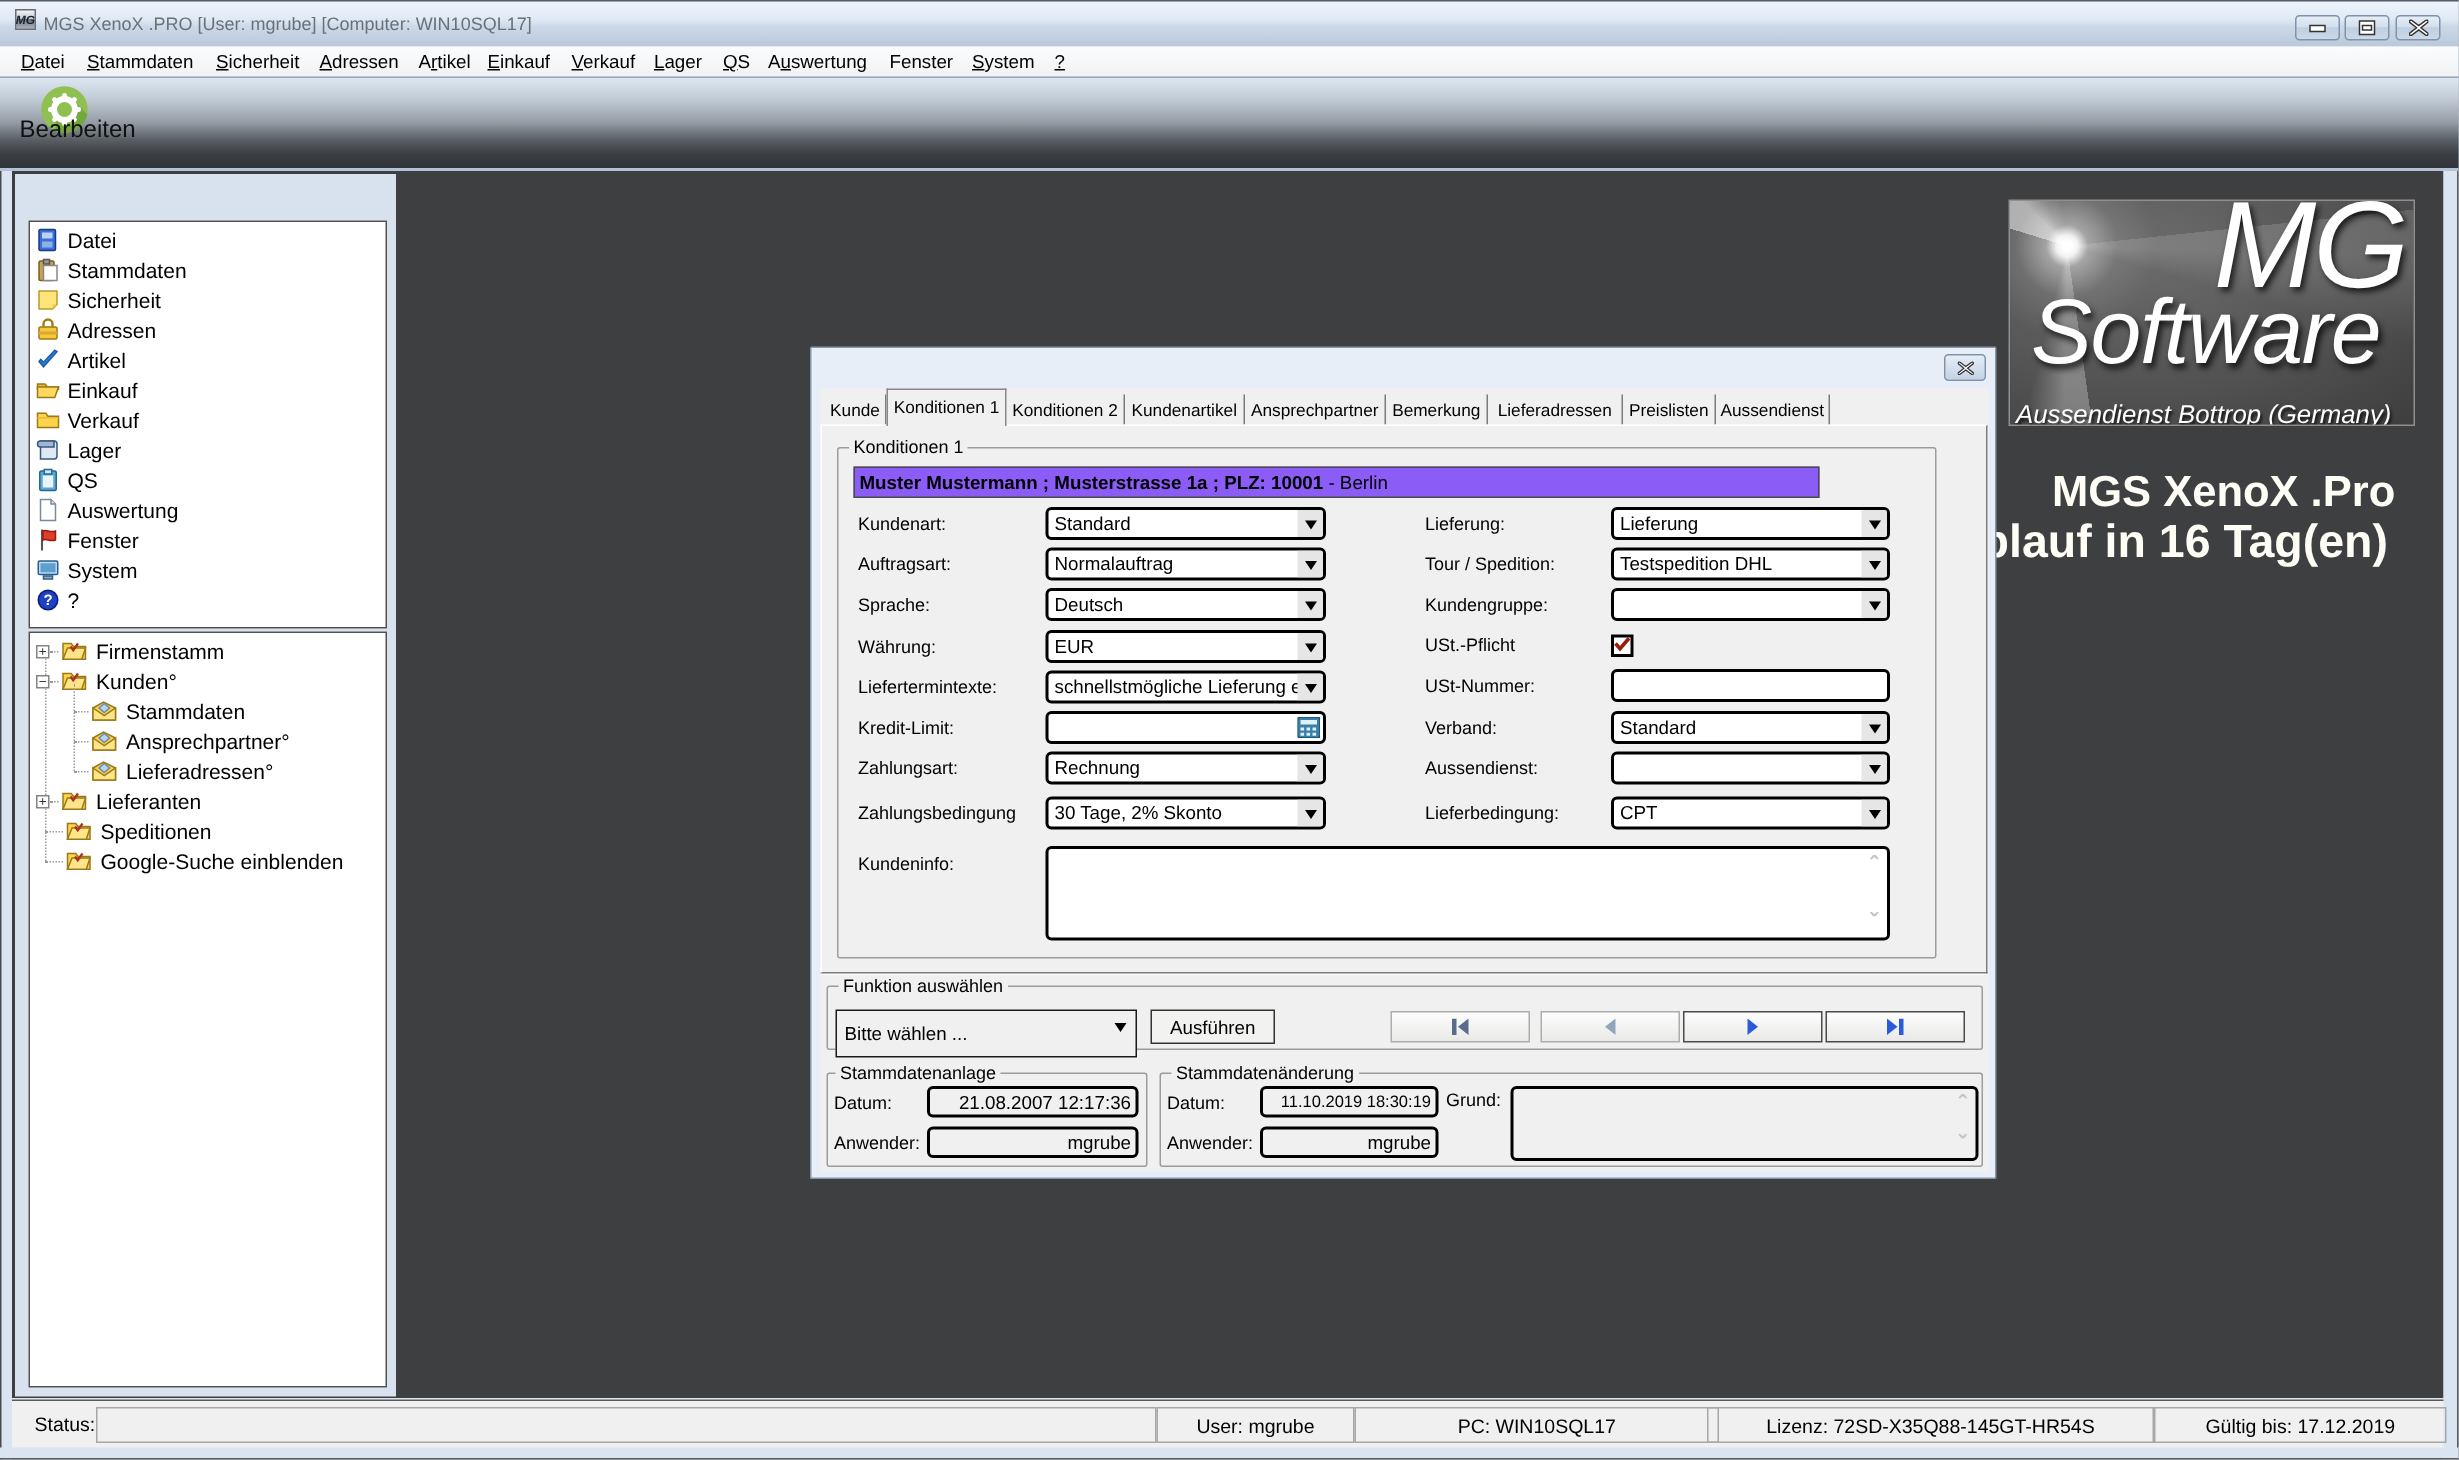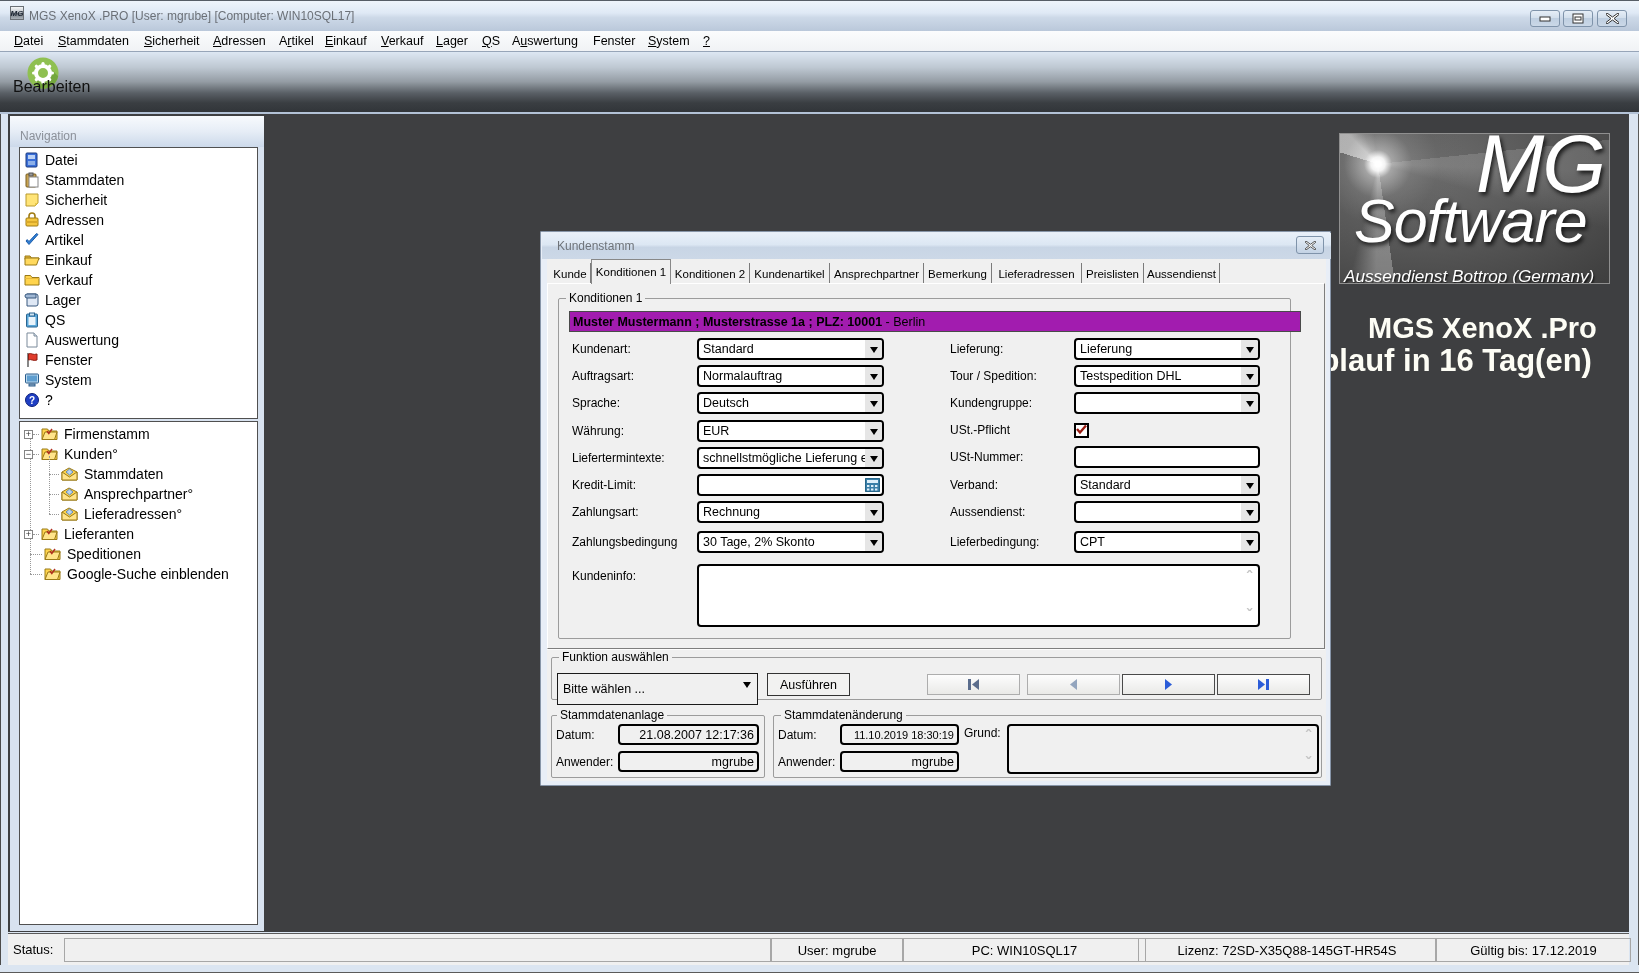--- a/index.html
+++ b/index.html
@@ -142,23 +142,20 @@
 </svg>
 <div class="abs" id="bearb-txt">Bearbeiten</div>
 </div>
 
 <div class="abs" id="mdi"></div>
 <div class="abs" id="leftblue"></div>
 <div class="abs" id="rightblue"></div>
 <div class="abs" id="bottomblue"></div>
 
 <div class="abs" id="navpanel">
-<div class="abs" id="navheader">
-      <div>Navigation</div>
-    </div>
 <div class="abs listbox" id="list1">
 <div class="nitem" style="top:2px"><svg width="16" height="16" viewBox="0 0 16 16">
           <rect x="2" y="1" width="11" height="14" rx="1" fill="#3a6fd8" stroke="#1a3a80"></rect>
           <rect x="4" y="3" width="7" height="4" fill="#bcd2f5"></rect>
           <rect x="4" y="9" width="7" height="4" fill="#8db0e8"></rect>
         </svg>Datei</div>
 <div class="nitem" style="top:22px"><svg width="16" height="16" viewBox="0 0 16 16">
           <rect x="2" y="2" width="10" height="13" rx="1" fill="#c8a351" stroke="#7a5f22"></rect>
           <rect x="5" y="1" width="4" height="3" fill="#9a9a9a" stroke="#555"></rect>
           <rect x="5" y="5" width="9" height="10" fill="#fff" stroke="#888"></rect>
@@ -258,53 +255,50 @@
 
 <div class="abs" id="logo">
     <div id="mg">MG</div>
     <div id="sw">Software</div>
     <div id="ent">Aussendienst Bottrop (Germany)</div>
   </div>
 <div class="abs" id="mgsline1">MGS XenoX .Pro</div>
 <div class="abs" id="mgsline2">Ablauf in 16 Tag(en)</div>
 
 <div class="abs" id="statusbar">
-<div style="position:absolute;left:5px;top:8px">Status:</div>
+<div style="position:absolute;left:15px;top:8px">Status:</div>
 <div class="cell" style="left:56px;width:707px"></div>
 <div class="cell" style="left:763px;width:132px">User: mgrube</div>
 <div class="cell" style="left:895px;width:243px">PC: WIN10SQL17</div>
 <div class="cell" style="left:1130px;width:298px">Lizenz: 72SD-X35Q88-145GT-HR54S</div>
 <div class="cell" style="left:1428px;width:195px">Gültig bis: 17.12.2019</div>
 </div>
 
 <div class="abs" id="dialog">
-<div id="dlg-title">
-      <div>Kundenstamm</div>
-    </div>
 <div id="dlg-close">
       <svg width="11" height="9" viewBox="0 0 13 11">
         <path d="M1 0 L6.5 4 L12 0 L13 1.5 L8 5.5 L13 9.5 L12 11 L6.5 7 L1 11 L0 9.5 L5 5.5 L0 1.5 Z" fill="#fff" stroke="#333" stroke-width="1"></path>
       </svg>
     </div>
 <div id="dlg-content">
 
 <div class="tab" style="left:3px;width:41px">Kunde</div>
 <div class="tab active" style="left:44px;width:80px">Konditionen 1</div>
 <div class="tab" style="left:124px;width:79px">Konditionen 2</div>
 <div class="tab" style="left:203px;width:80px">Kundenartikel</div>
 <div class="tab" style="left:283px;width:94px">Ansprechpartner</div>
 <div class="tab" style="left:377px;width:68px">Bemerkung</div>
 <div class="tab" style="left:445px;width:90px">Lieferadressen</div>
 <div class="tab" style="left:535px;width:62px">Preislisten</div>
 <div class="tab" style="left:597px;width:76px">Aussendienst</div>
 <div id="tabpage"></div>
 
 <div class="groupbox" style="left:11px;top:39px;width:733px;height:341px"></div>
 <div class="grouplabel" style="left:19px;top:32px">Konditionen 1</div>
-<div class="abs" style="left:22px;top:52px;width:732px;height:21px;background:#a21caf;border:1px solid #4a4a4a;font-size:12.5px;display:flex;align-items:center;padding-left:3px"><b>Muster Mustermann&nbsp;; Musterstrasse 1a&nbsp;; PLZ: 10001</b>&nbsp;- Berlin</div>
+<div class="abs" style="left:22px;top:52px;width:644px;height:21px;background:#8b5cf6;border:1px solid #4a4a4a;font-size:12.5px;display:flex;align-items:center;padding-left:3px"><b>Muster Mustermann&nbsp;; Musterstrasse 1a&nbsp;; PLZ: 10001</b>&nbsp;- Berlin</div>
 
 <div class="lbl" style="left:25px;top:83px">Kundenart:</div>
 <div class="combo" style="left:150px;top:79px;width:187px">Standard<span class="arr"></span></div>
 <div class="lbl" style="left:25px;top:110px">Auftragsart:</div>
 <div class="combo" style="left:150px;top:106px;width:187px">Normalauftrag<span class="arr"></span></div>
 <div class="lbl" style="left:25px;top:137px">Sprache:</div>
 <div class="combo" style="left:150px;top:133px;width:187px">Deutsch<span class="arr"></span></div>
 <div class="lbl" style="left:25px;top:165px">Währung:</div>
 <div class="combo" style="left:150px;top:161px;width:187px">EUR<span class="arr"></span></div>
 <div class="lbl" style="left:25px;top:192px">Liefertermintexte:</div>

